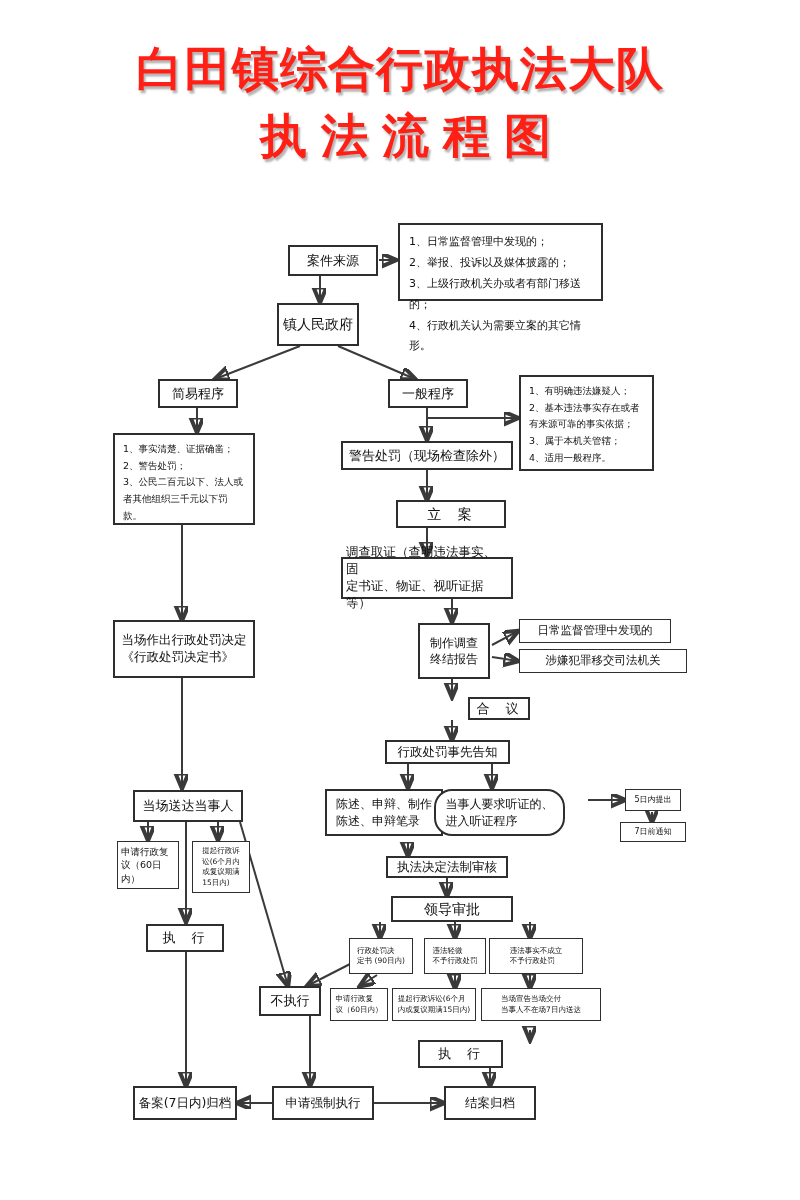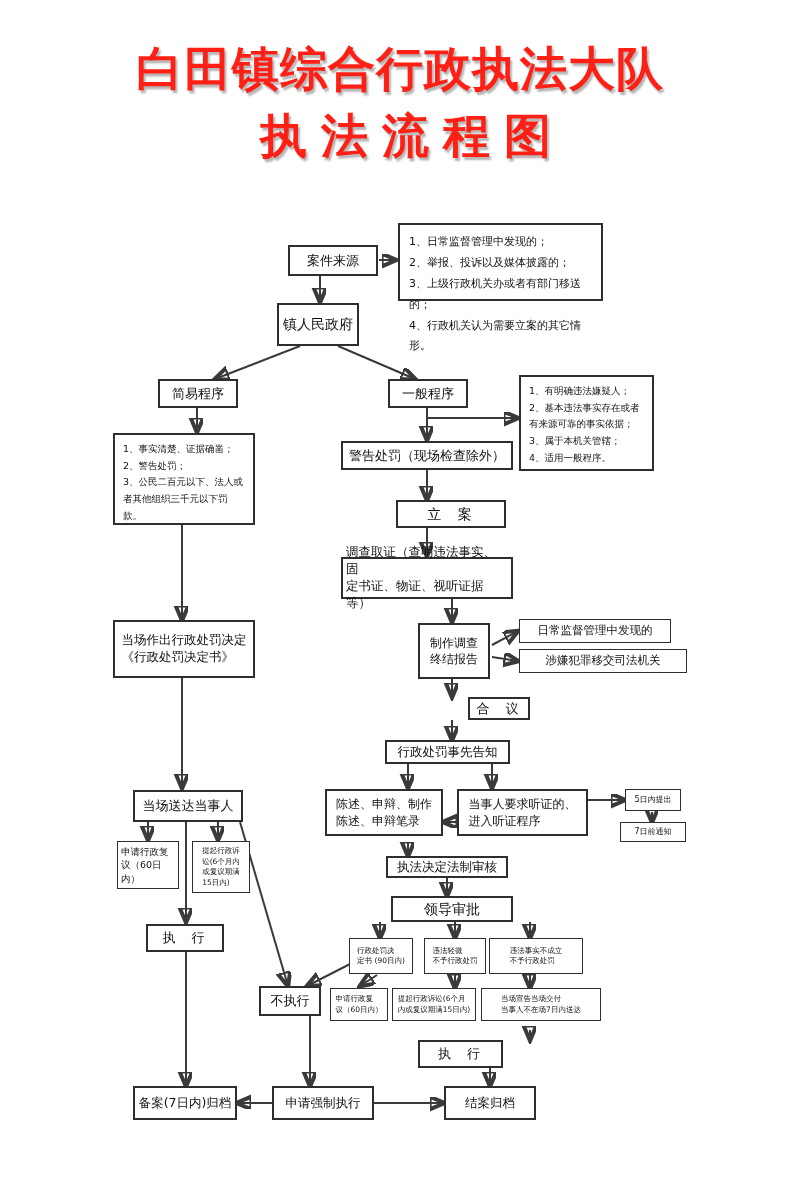--- a/index.html
+++ b/index.html
@@ -194,21 +194,21 @@
 
   <div class="box med sp" style="left:422px;top:697px;width:62px;height:23px;margin-left:46px;">合  议</div>
 
   <div class="box" style="left:385px;top:740px;width:125px;height:24px;font-size:12.5px;">行政处罚事先告知</div>
 
   <div class="box med" style="left:133px;top:790px;width:110px;height:32px;">当场送达当事人</div>
 
   <div class="box" style="left:325px;top:789px;width:118px;height:47px;font-size:12px;">陈述、申辩、制作
 陈述、申辩笔录</div>
 
-  <div class="box" style="left:457px;top:789px;width:131px;height:47px;font-size:12px;">当事人要求听证的、
+  <div class="box" style="left:434px;top:789px;width:131px;height:47px;font-size:12px;border-radius:18px;">当事人要求听证的、
 进入听证程序</div>
 
   <div class="box tiny" style="left:625px;top:789px;width:56px;height:22px;">5日内提出</div>
 
   <div class="box tiny" style="left:620px;top:822px;width:66px;height:20px;">7日前通知</div>
 
   <div class="box xtiny" style="left:117px;top:841px;width:62px;height:48px;font-size:9.5px;">申请行政复
 议（60日内）</div>
 
   <div class="box xtiny" style="left:192px;top:841px;width:58px;height:52px;">提起行政诉

